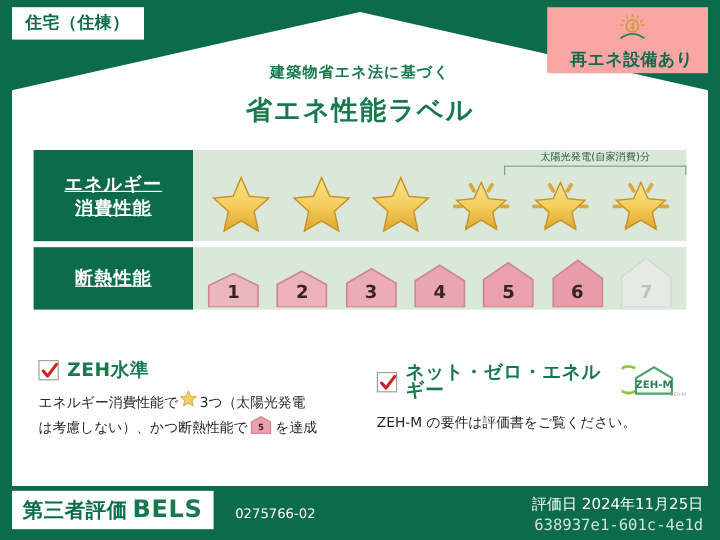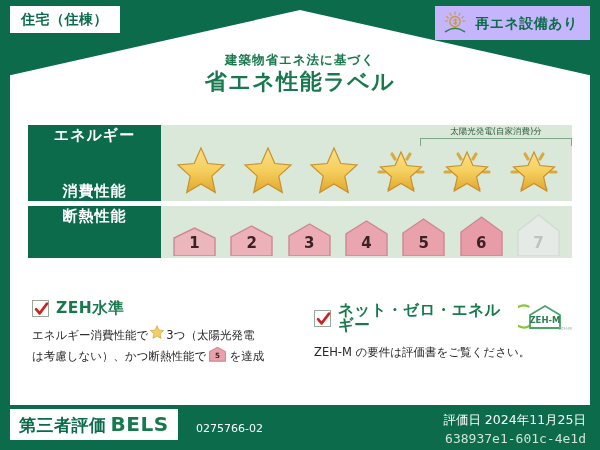--- a/index.html
+++ b/index.html
@@ -25,24 +25,25 @@
     font-size: 14px;
     letter-spacing: 0.5px;
     padding: 6px 12px 7px 11px;
     line-height: 1;
     z-index: 6;
   }
 
   
   .re-badge {
     position: absolute; right: 10px; top: 6px;
-    background: #c4b5fd;
+    background: #fca5a5;
     display: flex; align-items: center; gap: 7px;
-    padding: 4px 12px 4px 7px;
+    padding: 4px 12px 4px 19px;
     z-index: 6;
+    flex-direction: column;
   }
   .re-badge .re-text {
     color: #0b6b4a;
     font-weight: bold;
     font-size: 14px;
     letter-spacing: 0.5px;
     line-height: 1;
   }
   .sun-icon { width: 26px; height: 26px; display: block; }
 
@@ -66,43 +67,44 @@
     position: absolute; left: 0; top: 44px; width: 580px;
     text-align: center;
     color: #18794e;
   }
   .heading .sub {
     font-size: 12.5px; font-weight: bold; letter-spacing: 1px;
     line-height: 1;
   }
   .heading .main {
     font-size: 22px; font-weight: bold; letter-spacing: 1.5px;
-    margin-top: 4px; line-height: 1; font-family: Liberation Serif, serif;
+    margin-top: 14px; line-height: 1; font-family: Liberation Serif, serif;
   }
 
   
   .perf-rows {
     position: absolute; left: 18px; top: 115px;
     width: 544px;
   }
   .perf-row { display: flex; align-items: stretch; }
   .perf-row + .perf-row { margin-top: 5px; }
 
   .perf-label {
     width: 133px;
     background: #0b6b4a;
     color: #ffffff;
     font-weight: bold;
     font-size: 15px;
     letter-spacing: 1px;
     display: flex; flex-direction: column;
-    align-items: center; justify-content: space-between;
+    align-items: center; justify-content: center;
     line-height: 1.35;
     text-align: center;
     flex: none;
+    text-decoration: underline;
   }
   .perf-value {
     flex: 1;
     background: #d9e8d8;
     position: relative;
   }
 
   .row-energy .perf-label { height: 76px; }
   .row-energy .perf-value { height: 76px; }
   .row-insul  .perf-label { height: 52px; }

